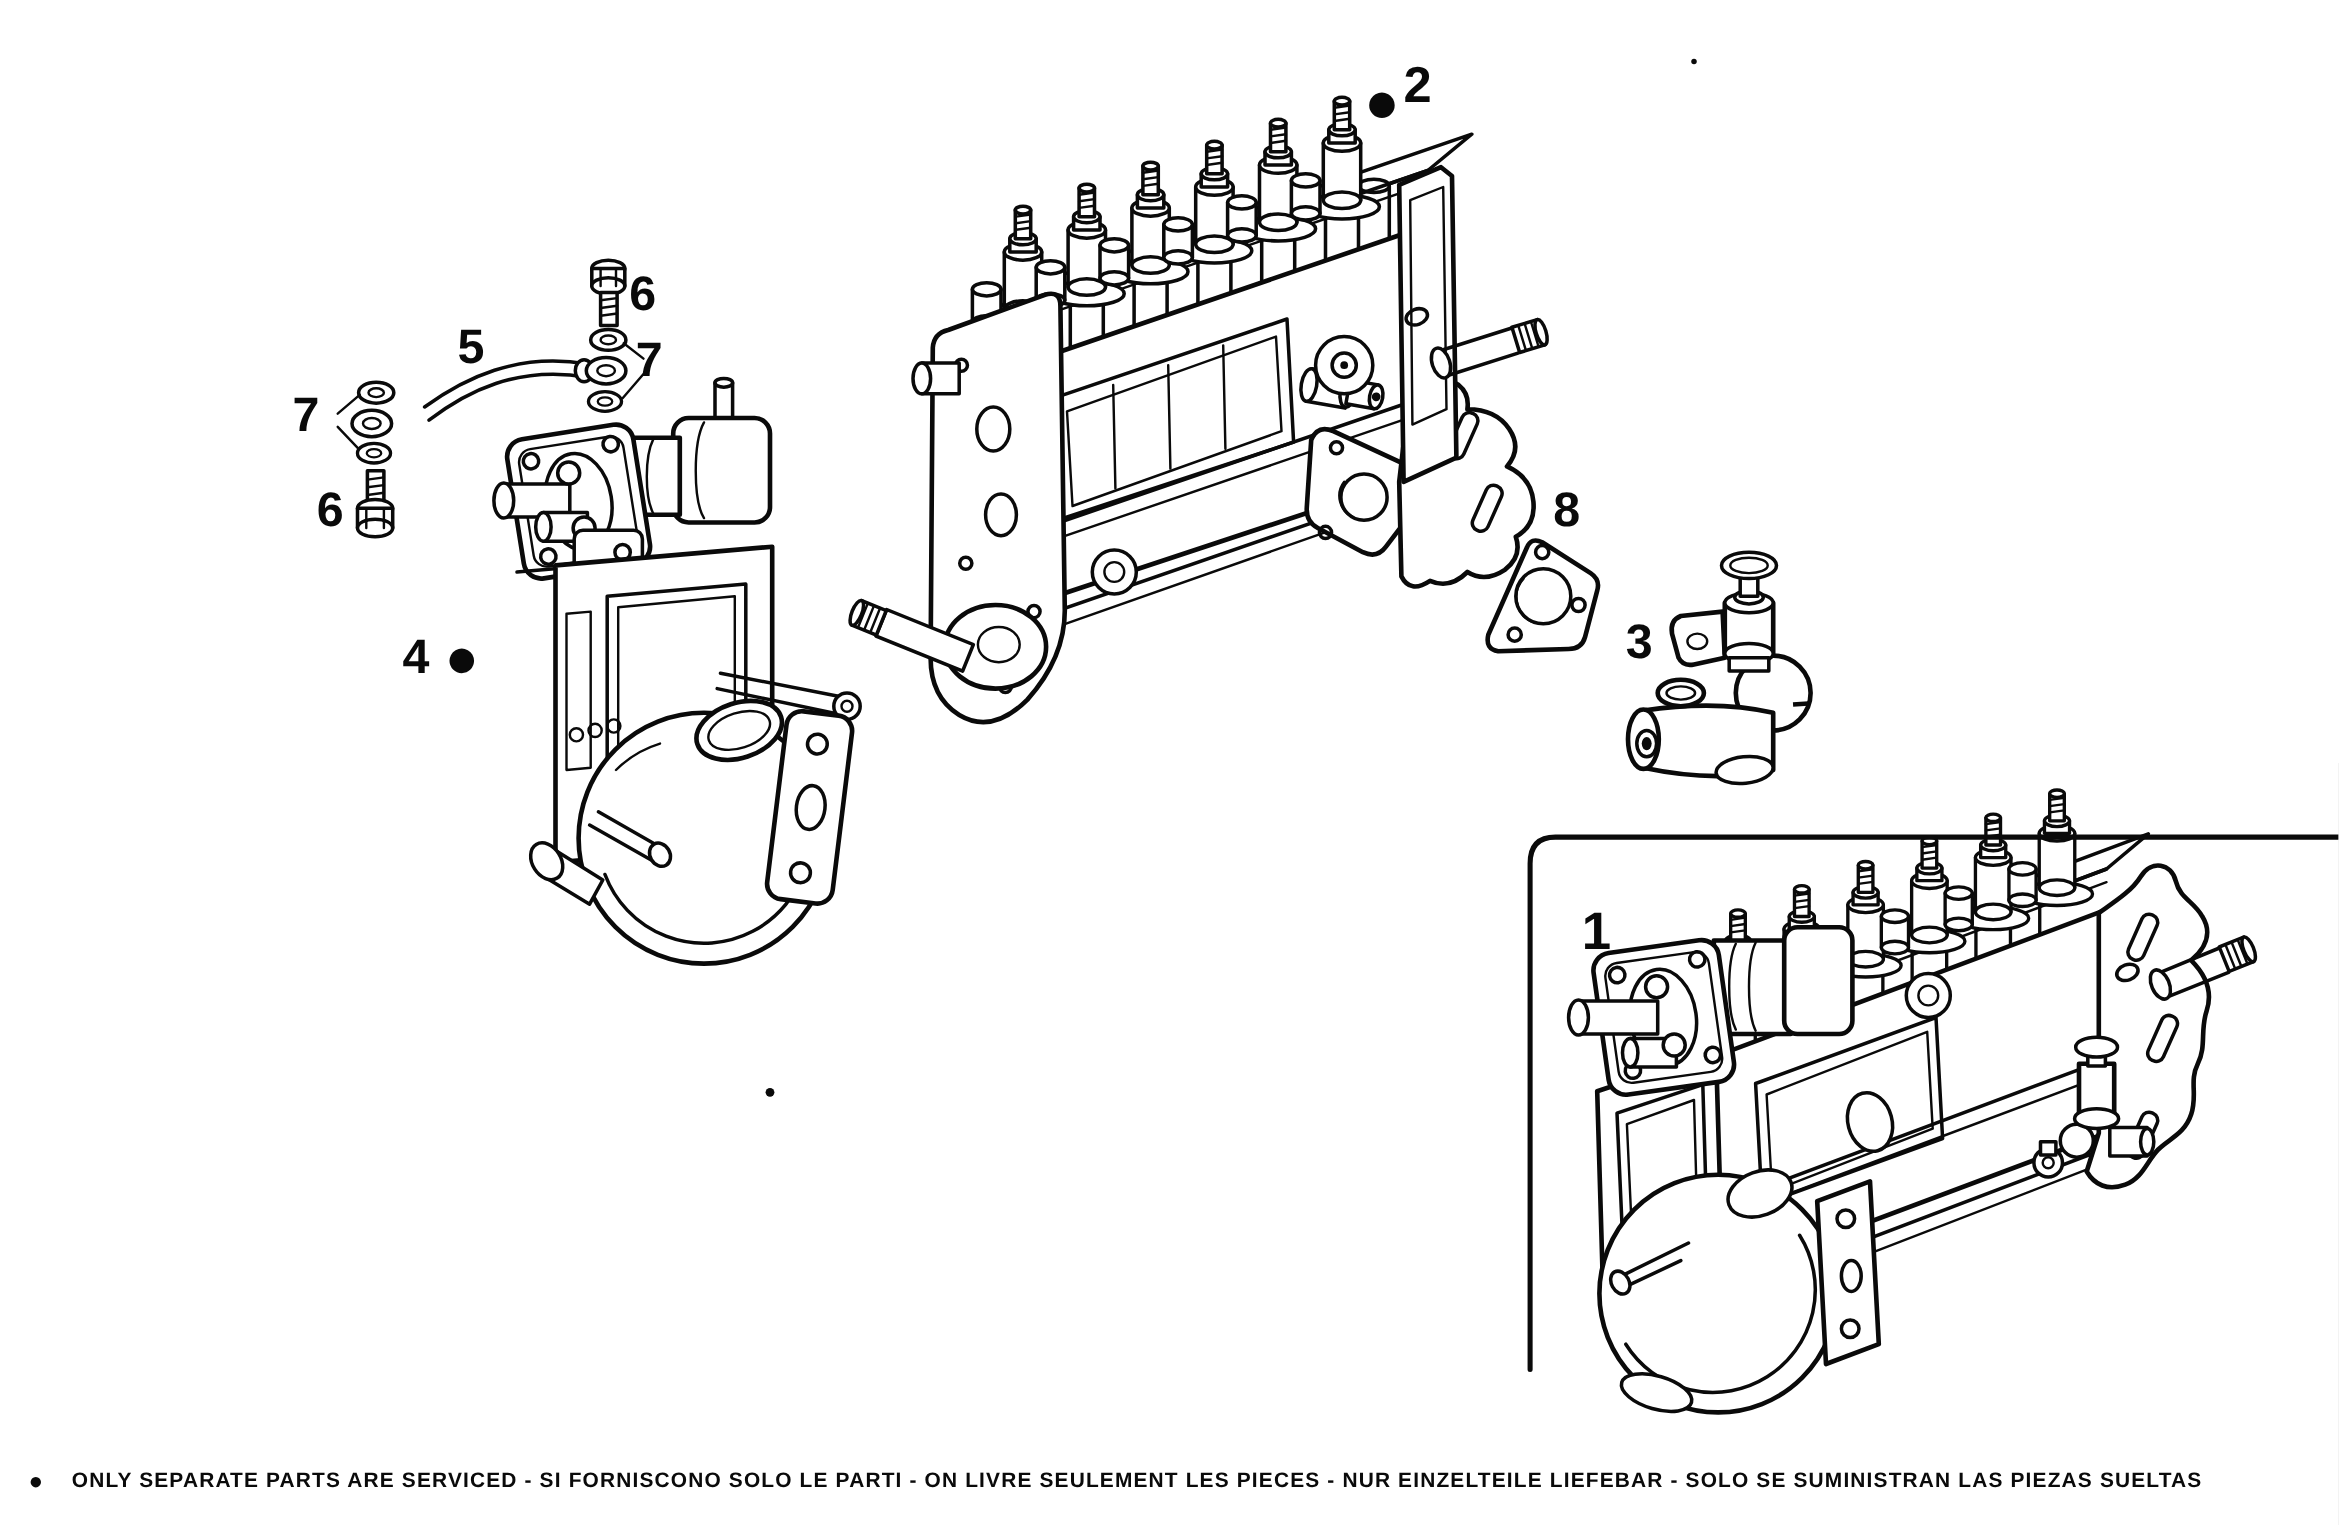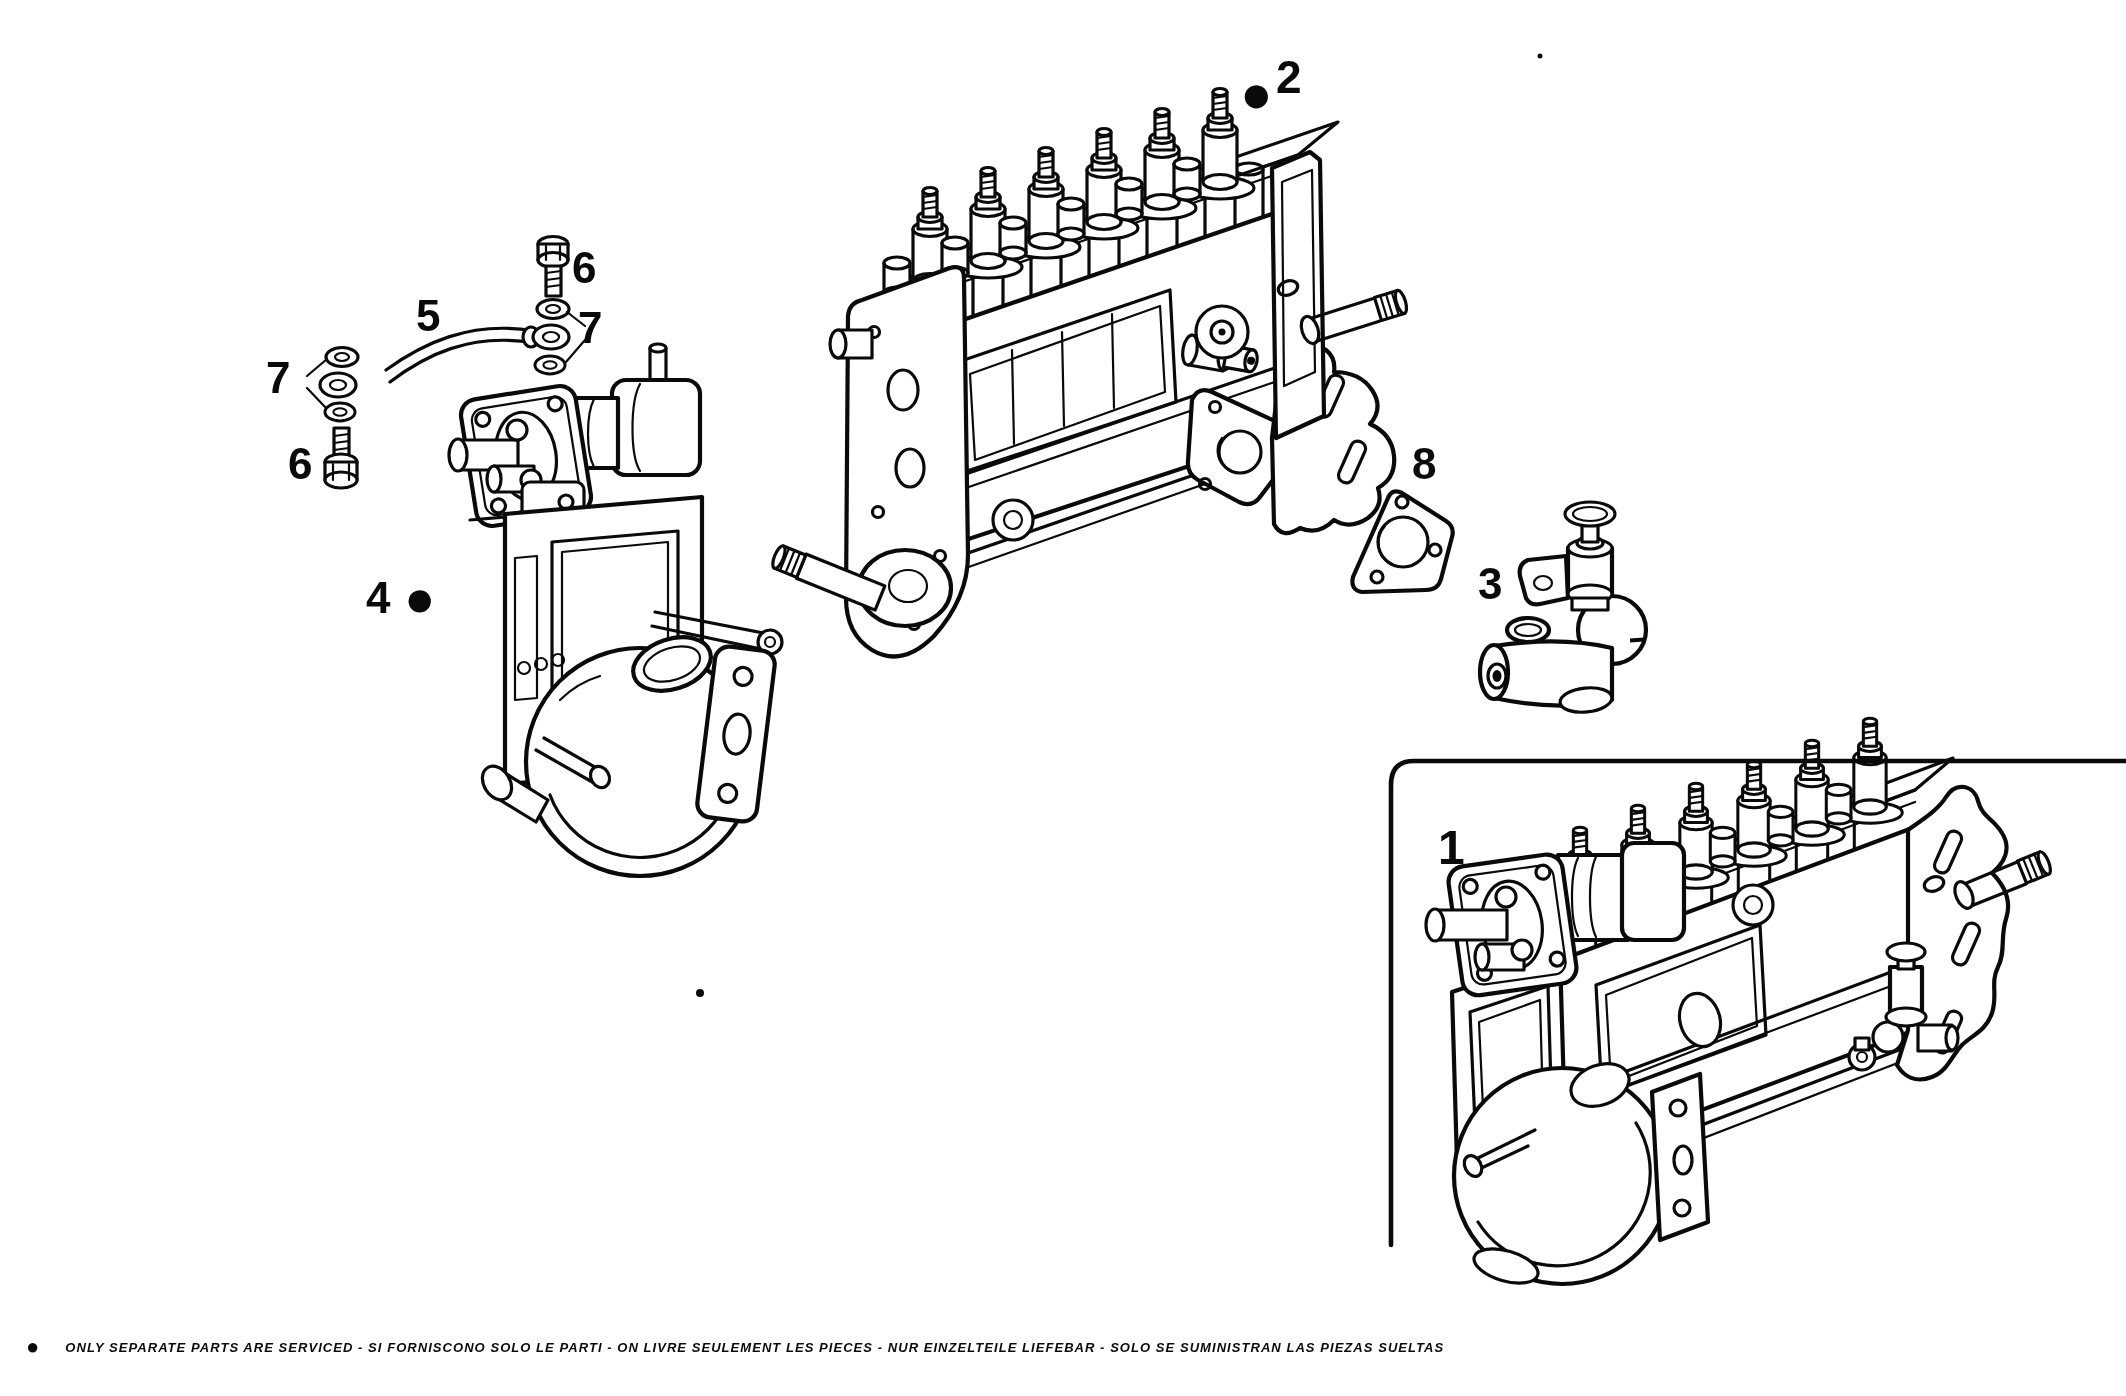--- a/index.html
+++ b/index.html
@@ -16,21 +16,21 @@
   .callout{
     position:absolute;font-weight:700;font-size:44px;line-height:1;
     letter-spacing:0;color:#0a0a0a;white-space:nowrap;
   }
   .marker-dot{position:absolute;color:#0a0a0a;line-height:54px;font-size:54px;}
   .footer{
     position:absolute;left:26px;top:1336px;display:flex;align-items:center;gap:26px;
     white-space:nowrap;
   }
   .footer-bullet{font-size:22px;line-height:22px;}
-  .footer-text{font-weight:700;font-size:13px;letter-spacing:1.05px;font-style:italic;}
+  .footer-text{font-weight:700;font-size:19px;letter-spacing:1.05px;}
 </style>
 </head>
 <body>
 
 <div class="page">
 
 <svg width="2126" height="1396" viewBox="0 0 2126 1396">
   <defs>
 
     <g id="stk">

